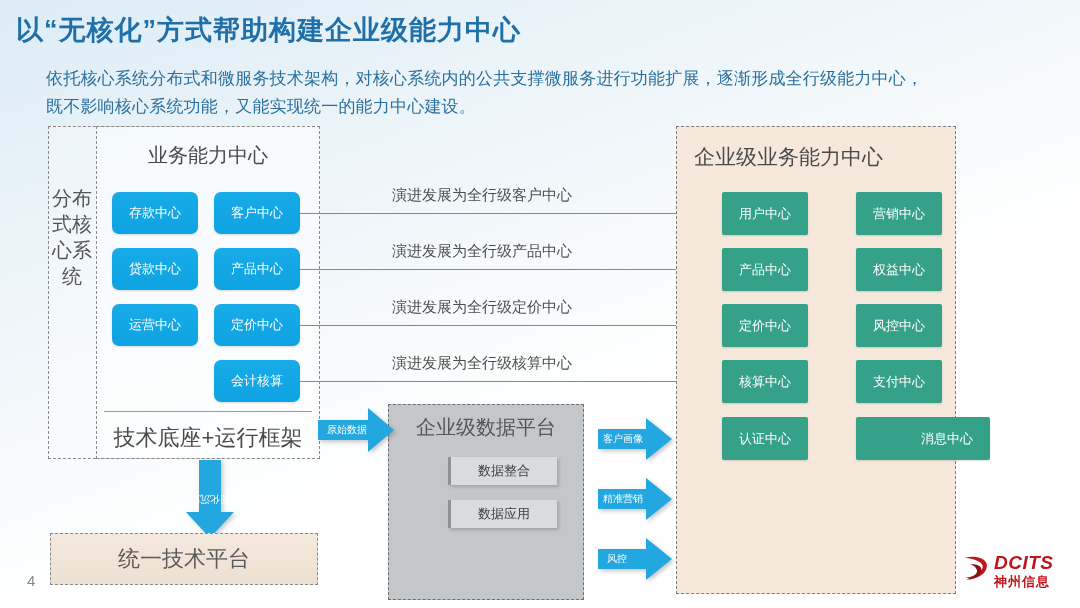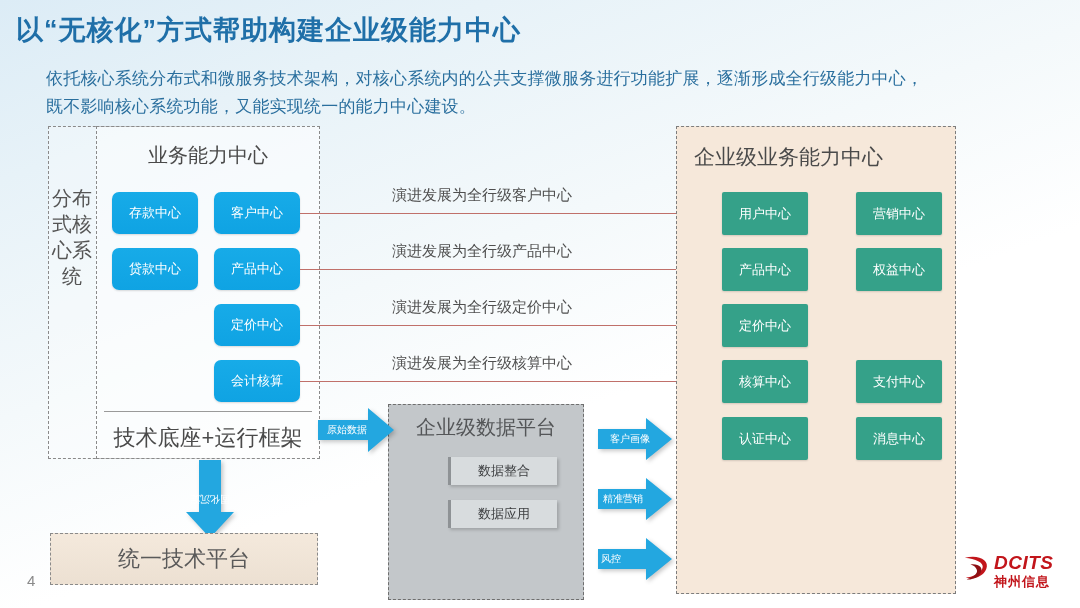--- a/index.html
+++ b/index.html
@@ -133,20 +133,21 @@
     <div>既不影响核心系统功能，又能实现统一的能力中心建设。</div>
   </div>
 
   <div class="dash" id="core-frame"></div>
   <div class="dash" id="biz-frame"></div>
   <div id="core-label">分布式核心系统</div>
   <div class="bizframe-title">业务能力中心</div>
 
   <div class="chip-blue" style="left:112px;top:192px;">存款中心</div>
   <div class="chip-blue" style="left:112px;top:248px;">贷款中心</div>
+  <div class="chip-blue" style="left:112px;top:304px;">运营中心</div>
 
   <div class="chip-blue" style="left:214px;top:192px;">客户中心</div>
   <div class="chip-blue" style="left:214px;top:248px;">产品中心</div>
   <div class="chip-blue" style="left:214px;top:304px;">定价中心</div>
   <div class="chip-blue" style="left:214px;top:360px;">会计核算</div>
 
   <div class="hr-sep"></div>
   <div class="tech-base">技术底座+运行框架</div>
 
   <div class="flowline" style="left:300px;top:213px;width:418px;"></div>
@@ -169,22 +170,23 @@
   <div class="entframe-title">企业级业务能力中心</div>
 
   <div class="chip-green" style="left:722px;top:192px;">用户中心</div>
   <div class="chip-green" style="left:722px;top:248px;">产品中心</div>
   <div class="chip-green" style="left:722px;top:304px;">定价中心</div>
   <div class="chip-green" style="left:722px;top:360px;">核算中心</div>
   <div class="chip-green" style="left:722px;top:417px;">认证中心</div>
 
   <div class="chip-green" style="left:856px;top:192px;">营销中心</div>
   <div class="chip-green" style="left:856px;top:248px;">权益中心</div>
+  <div class="chip-green" style="left:856px;top:304px;">风控中心</div>
   <div class="chip-green" style="left:856px;top:360px;">支付中心</div>
-  <div class="chip-green" style="left:856px;top:417px;">消息中心</div>
+  <div class="chip-green" style="left:856px;top:417px;padding-left:48px;">消息中心</div>
 
   <div id="dataplat"></div>
   <div id="dataplat-title">企业级数据平台</div>
   <div class="dp-item" style="top:457px;">数据整合</div>
   <div class="dp-item" style="top:500px;">数据应用</div>
 
   <div class="barrow raw" style="left:318px;top:408px;width:76px;height:44px;">
     <svg width="76" height="44" viewBox="0 0 76 44">
       <polygon points="0,12 50,12 50,0 76,22 50,44 50,32 0,32" fill="#23a7e0"></polygon>
     </svg>
@@ -195,35 +197,35 @@
     <svg width="48" height="78" viewBox="0 0 48 78">
       <polygon points="13,0 35,0 35,52 48,52 24,78 0,52 13,52" fill="#23a7e0"></polygon>
     </svg>
     <span>固化沉淀</span>
   </div>
 
   <div class="barrow" style="left:598px;top:418px;width:74px;height:42px;">
     <svg width="74" height="42" viewBox="0 0 74 42">
       <polygon points="0,11 48,11 48,0 74,21 48,42 48,31 0,31" fill="#23a7e0"></polygon>
     </svg>
-    <span style="justify-content:flex-start;padding-left:12px;">客户画像</span>
+    <span style="justify-content:flex-start;padding-left:5px;">客户画像</span>
   </div>
 
   <div class="barrow" style="left:598px;top:478px;width:74px;height:42px;">
     <svg width="74" height="42" viewBox="0 0 74 42">
       <polygon points="0,11 48,11 48,0 74,21 48,42 48,31 0,31" fill="#23a7e0"></polygon>
     </svg>
     <span style="justify-content:flex-start;padding-left:5px;">精准营销</span>
   </div>
 
   <div class="barrow" style="left:598px;top:538px;width:74px;height:42px;">
     <svg width="74" height="42" viewBox="0 0 74 42">
       <polygon points="0,11 48,11 48,0 74,21 48,42 48,31 0,31" fill="#23a7e0"></polygon>
     </svg>
-    <span style="justify-content:flex-start;padding-left:3px;">风控</span>
+    <span style="justify-content:flex-start;padding-left:9px;">风控</span>
   </div>
 
   <div id="unitech">统一技术平台</div>
 
   <div id="pagenum">4</div>
 
   <div id="logo">
     <svg id="logo-mark" viewBox="0 0 30 32">
       <path d="M3 4 C17 0, 30 6, 26 16 C23 24, 12 28, 4 25 C11 25, 20 21, 22 15 C24 9, 14 5, 3 4 Z" fill="#c2151b"></path>
       <path d="M9 11 C18 10, 23 14, 20 20 C17 26, 9 28, 5 27 C12 25, 17 21, 16 17 C15 14, 12 12, 9 11 Z" fill="#8e1014"></path>

